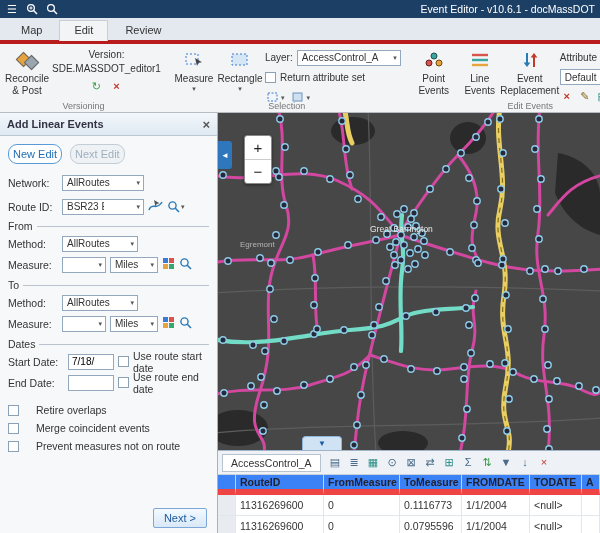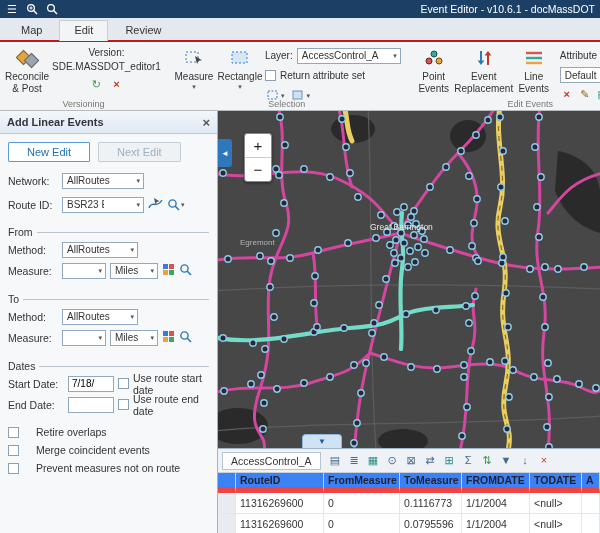--- a/index.html
+++ b/index.html
@@ -8,21 +8,21 @@
 
   
   .titlebar{height:18px;background:#1c3f66;display:flex;align-items:center;color:#fff;
             padding:0 5px;gap:6px;}
   .tb-ic{display:flex;align-items:center;justify-content:center;width:14px;height:14px;
          font-size:11px;line-height:1;color:#fff;}
   .tb-title{margin-left:auto;font-size:10.5px;white-space:nowrap;}
 
   
   .tabbar{height:22px;background:#e3e9ef;display:flex;align-items:flex-end;padding-left:6px;
-          border-bottom:2px solid #b91c1c;gap:2px;}
+          border-bottom:4px solid #b91c1c;gap:2px;}
   .tab{padding:3px 14px 4px;font-size:11px;color:#333;border:1px solid transparent;border-bottom:none;}
   .tab.active{background:#f3f4f5;border-color:#c9ced4;margin-bottom:-1px;padding-bottom:5px;}
 
   
   .ribbon{height:68px;display:flex;background:#f3f4f5;border-bottom:1px solid #b7bcc2;
           overflow:hidden;}
   .rgroup{position:relative;display:flex;align-items:flex-start;padding:2px 4px 13px;}
   .grp-label{position:absolute;bottom:1px;left:0;right:0;text-align:center;font-size:9px;color:#777;}
   .rdivider{width:1px;background:#cdd2d7;margin:3px 0;}
   .bigbtn{display:flex;flex-direction:column;align-items:center;width:46px;padding:2px 0;
@@ -53,26 +53,26 @@
   .main{display:flex;height:425px;}
 
   
   .sidepanel{width:218px;background:#f6f8fa;border-right:1px solid #9fb4c6;display:flex;
              flex-direction:column;box-sizing:border-box;}
   .phead{height:22px;background:linear-gradient(#f2f7fb,#dfe9f2);border-bottom:1px solid #bac7d3;
          display:flex;align-items:center;padding:0 7px;font-weight:bold;font-size:11px;color:#334;flex:none;}
   .pclose{margin-left:auto;font-size:13px;color:#555;font-weight:bold;line-height:1;}
   .pbody{flex:1;padding:6px 8px 4px;display:flex;flex-direction:column;gap:3px;overflow:hidden;}
   .btnrow{display:flex;gap:8px;margin:2px 0 5px;}
-  .btn{border:1px solid #5b9bd5;background:#fff;color:#1f6fb5;font-size:11px;padding:3px 18px;border-radius:1px;}
+  .btn{border:1px solid #5b9bd5;background:#fff;color:#1f6fb5;font-size:11px;padding:3px 4px;border-radius:9px;}
   .btn.disabled{border-color:#c3cdd6;color:#9fb0bf;background:#eef2f5;}
   .frow{display:flex;align-items:center;gap:4px;height:21px;font-size:10.5px;}
   .flabel{width:50px;flex:none;}
   .flabel.w{width:56px;}
-  .fgroup{border:none;border-top:1px solid #b9c4ce;margin:8px 0 0;padding:1px 0 1px;}
+  .fgroup{border:none;border-top:1px solid #b9c4ce;margin:0 0 0;padding:1px 0 1px;}
   .fgroup legend{font-size:10.5px;color:#333;padding:0 4px 0 0;}
   .dinput{border:1px solid #93a8bc;height:16px;width:46px;font-size:10px;padding:0 3px;
           font-family:"Liberation Sans",sans-serif;box-sizing:border-box;background:#fff;}
   .orow{display:flex;align-items:center;gap:17px;height:18px;font-size:10.5px;}
   .nextrow{margin-top:auto;display:flex;justify-content:flex-end;padding:4px 2px 6px;}
   .nextbtn{border:1px solid #7da7d9;background:linear-gradient(#f3f9ff,#d9e8f7);color:#1c5a9e;
            font-size:11px;padding:3px 10px;border-radius:2px;}
 
   
   .rightcol{flex:1;display:flex;flex-direction:column;min-width:0;}
@@ -226,40 +226,40 @@
       <div class="bigbtn">
         <span class="bicon">
           <svg width="20" height="20" viewBox="0 0 20 20">
               <circle cx="5" cy="13" r="3" fill="#d9534f" stroke="#5a2222"></circle>
               <circle cx="10" cy="6" r="3" fill="#3aa6a0" stroke="#1e4f4c"></circle>
               <circle cx="15" cy="13" r="3" fill="#e8a33d" stroke="#6e4a12"></circle>
             </svg>
         </span>
         <span>Point Events</span>
       </div>
+      <div class="bigbtn">
+        <span class="bicon">
+          <svg width="20" height="20" viewBox="0 0 20 20">
+              <line x1="2" y1="5" x2="18" y2="5" stroke="#d9534f" stroke-width="2.4"></line>
+              <line x1="2" y1="10" x2="18" y2="10" stroke="#3aa6a0" stroke-width="2.4"></line>
+              <line x1="2" y1="15" x2="18" y2="15" stroke="#e8a33d" stroke-width="2.4"></line>
+            </svg>
+        </span>
+        <span>Line Events</span>
+      </div>
       <div class="bigbtn" style="width:54px;">
         <span class="bicon">
           <svg width="20" height="20" viewBox="0 0 20 20">
               <line x1="7" y1="3" x2="7" y2="13" stroke="#2a7ab5" stroke-width="2"></line>
               <path d="M7,17 l-3.4,-4.4 6.8,0 z" fill="#2a7ab5"></path>
               <line x1="14" y1="17" x2="14" y2="7" stroke="#c0392b" stroke-width="2"></line>
               <path d="M14,3 l-3.4,4.4 6.8,0 z" fill="#c0392b"></path>
             </svg>
         </span>
         <span>Event Replacement</span>
-      </div>
-      <div class="bigbtn">
-        <span class="bicon">
-          <svg width="20" height="20" viewBox="0 0 20 20">
-              <line x1="2" y1="5" x2="18" y2="5" stroke="#d9534f" stroke-width="2.4"></line>
-              <line x1="2" y1="10" x2="18" y2="10" stroke="#3aa6a0" stroke-width="2.4"></line>
-              <line x1="2" y1="15" x2="18" y2="15" stroke="#e8a33d" stroke-width="2.4"></line>
-            </svg>
-        </span>
-        <span>Line Events</span>
       </div>
       <div class="rdivider"></div>
       <div class="scol">
         <span class="srow">Attribute Set:</span>
         <span class="combo" style="width:88px;">
           <span class="cval">Default</span>
 
         </span>
         <span class="srow">
           <span class="sicon" style="color:#c0392b;font-weight:bold;">×</span>
@@ -410,20 +410,23 @@
           <div class="orow">
             <span class="checkbox"></span>
             <span>Merge coincident events</span>
           </div>
           <div class="orow">
             <span class="checkbox"></span>
             <span>Prevent measures not on route</span>
           </div>
         </div>
 
+        <div class="nextrow">
+          <button class="nextbtn">Next &gt;</button>
+        </div>
       </div>
     </div>
 
     <div class="rightcol">
 
       <div class="map">
         <svg class="basemap" width="382" height="337" viewBox="0 0 382 337">
 
           <ellipse class="patch" cx="135" cy="18" rx="22" ry="14"></ellipse>
           <ellipse class="patch" cx="250" cy="25" rx="18" ry="16"></ellipse>

